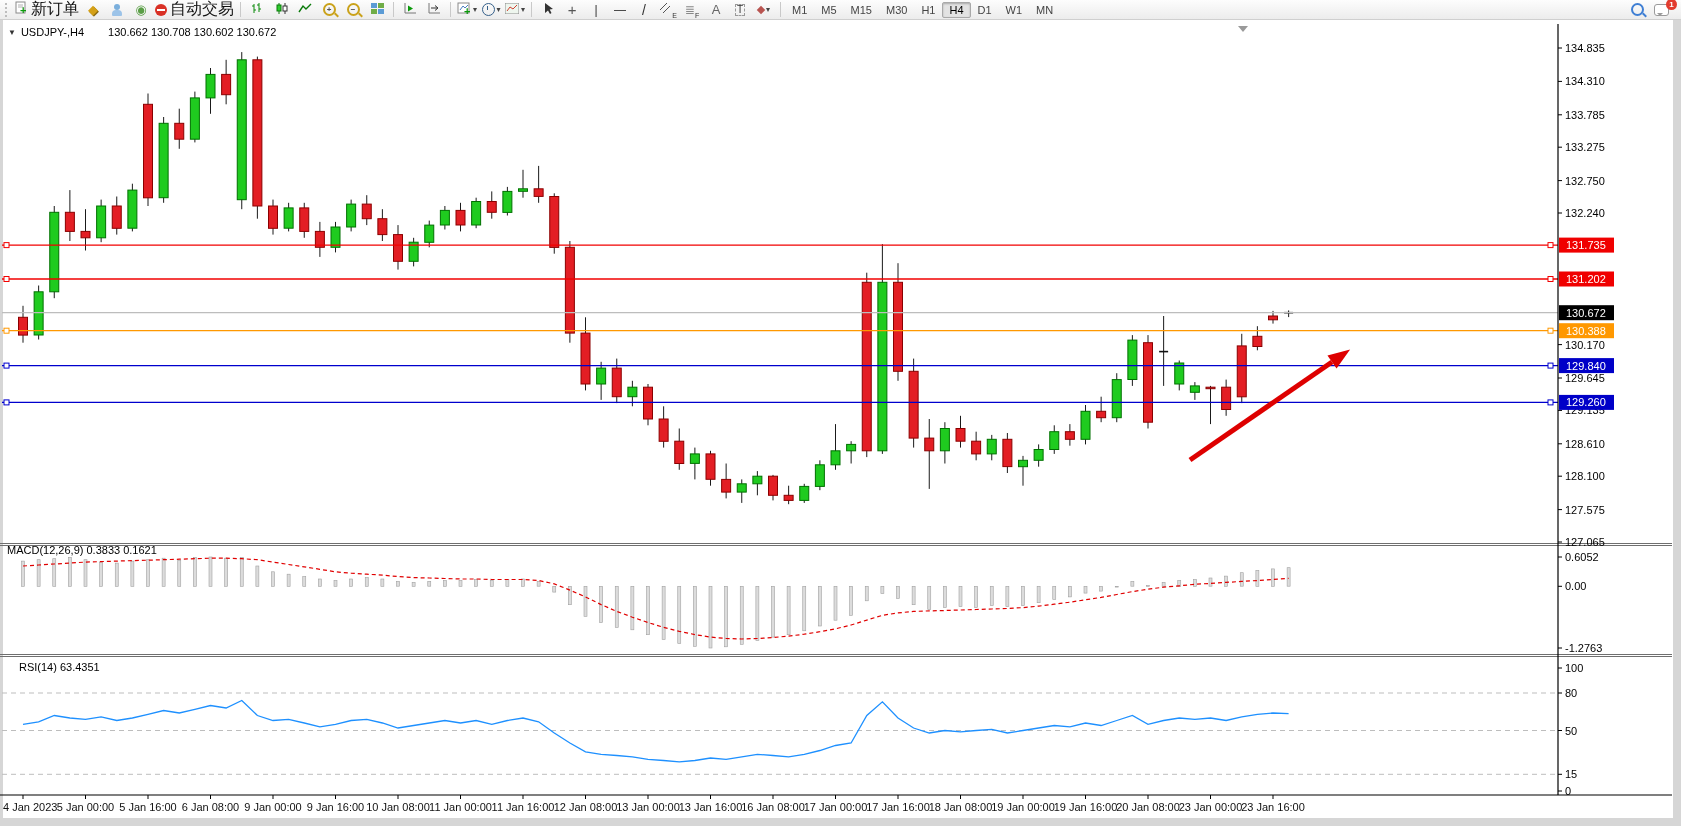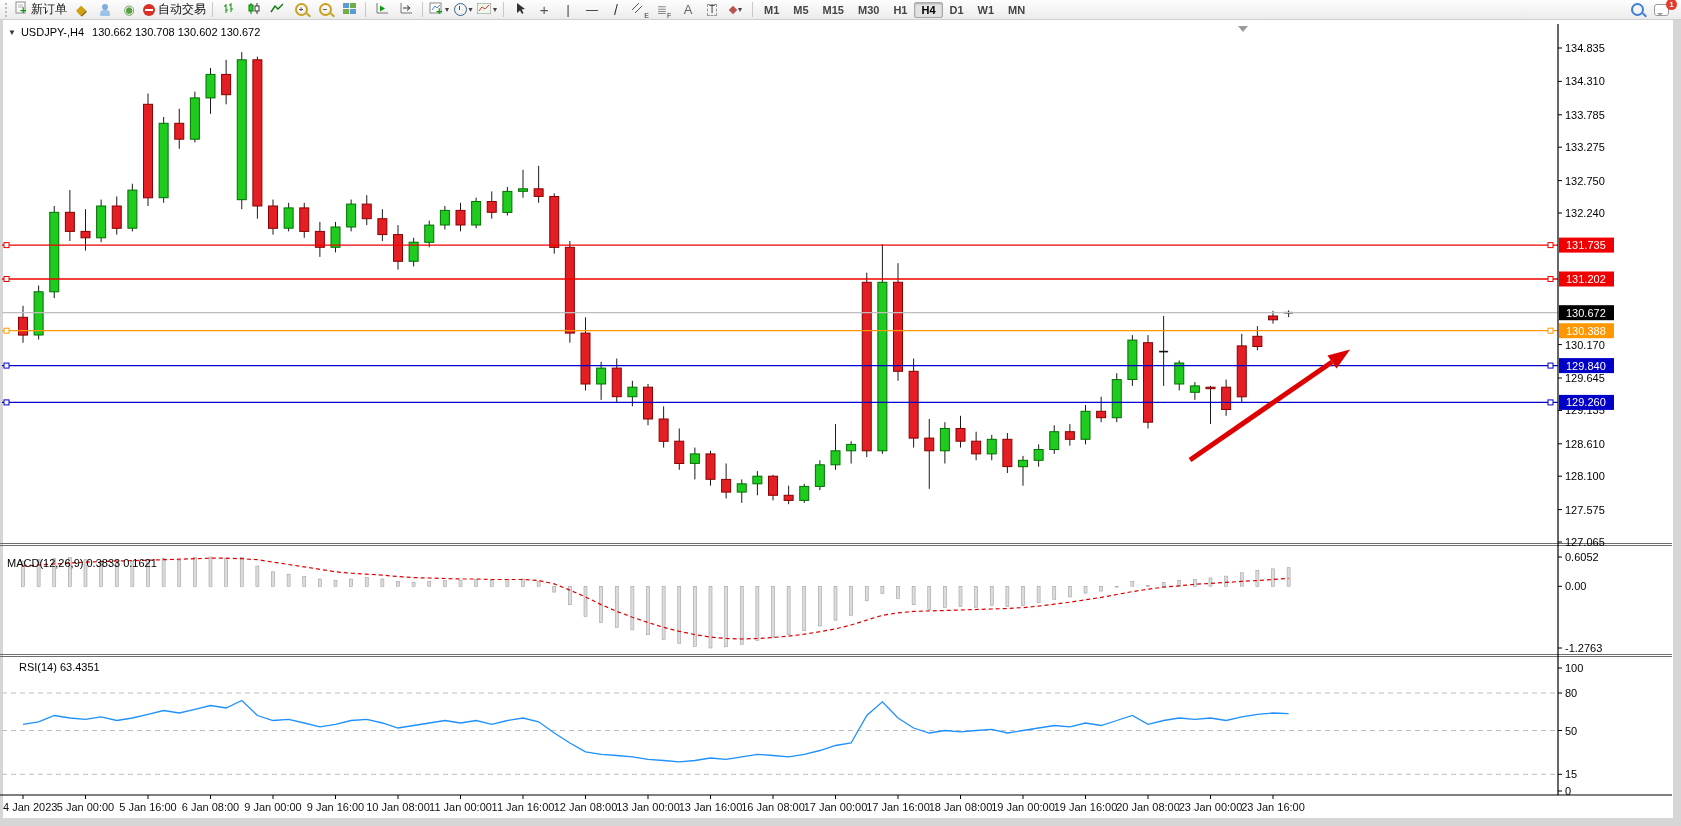--- a/index.html
+++ b/index.html
@@ -4,21 +4,21 @@
 <style>
   html,body{margin:0;padding:0}
   body{width:1681px;height:826px;position:relative;overflow:hidden;background:#f0f0f0;
        font-family:"Liberation Sans","DejaVu Sans",sans-serif;-webkit-font-smoothing:antialiased}
   
   .toolbar{position:absolute;top:0;left:0;width:1681px;height:20px;
            background:linear-gradient(#fdfdfd,#ececec);border-bottom:1px solid #cfcfcf;
            display:flex;align-items:center;padding:0 2px;box-sizing:border-box;z-index:10;font-size:12px}
   .tb{height:18px;min-width:20px;display:flex;align-items:center;justify-content:center;
       padding:0 2px;border-radius:2px;cursor:default;position:relative}
-  .tb-label{margin-left:3px;font-size:12px;color:#111;white-space:nowrap}
+  .tb-label{margin-left:3px;font-size:16px;color:#111;white-space:nowrap}
   .sep{width:1px;height:15px;background:#c9c9c9;margin:0 4px}
   .grip{width:3px;height:14px;border-left:2px dotted #bdbdbd;margin:0 3px}
   .dd{font-size:8px;color:#444;margin-left:2px}
   .mag{width:9px;height:9px;border:2px solid #caa21a;border-radius:50%;position:relative;
        display:flex;align-items:center;justify-content:center;font-size:8px;font-weight:bold;color:#555}
   .mag:after{content:"";position:absolute;width:5px;height:2px;background:#caa21a;
        right:-5px;bottom:-2px;transform:rotate(45deg)}
   .mag.blue{border-color:#3f7fd4}.mag.blue:after{background:#3f7fd4}
   .person{width:12px;height:12px;position:relative}
   .person:before{content:"";position:absolute;left:3px;top:0;width:6px;height:6px;border-radius:50%;background:#7bafdc}
@@ -31,31 +31,31 @@
   .clock:after{content:"";position:absolute;left:4px;top:2px;width:1.5px;height:4px;background:#35608a}
   .bubble{width:13px;height:10px;border:1.5px solid #9a9a9a;border-radius:3px;position:relative;background:#fff}
   .bubble:after{content:"";position:absolute;left:2px;bottom:-4px;width:0;height:0;
       border:3px solid transparent;border-top-color:#9a9a9a}
   .badge{position:absolute;top:-2px;right:-4px;width:11px;height:11px;border-radius:50%;
       background:#e23b2e;color:#fff;font-size:8px;display:flex;align-items:center;justify-content:center;font-weight:bold}
   .glyph{font-size:12px;color:#333;line-height:1}
   .diamond{width:6px;height:6px;background:#b85450;transform:rotate(45deg)}
   .tbox{font-size:10px;color:#333;border:1px dashed #999;padding:0 1px;line-height:10px}
   .subletter{font-size:7px;color:#333;align-self:flex-end}
-  .tf{font-size:11px;color:#444;padding:1px 6px;border:1px solid transparent;border-radius:2px;font-weight:bold}
+  .tf{font-size:11px;color:#444;padding:1px 6px;border:1px solid transparent;border-radius:2px;font-weight:normal}
   .tf.active{background:#e3e3e3;border-color:#a9a9a9;box-shadow:inset 0 1px 2px rgba(0,0,0,.25);color:#000}
   .spacer{flex:1}
   
   .chart-area{position:absolute;top:20px;left:0;width:1681px;height:806px;background:#fff}
   svg text{font-family:"Liberation Sans","DejaVu Sans",sans-serif}
   .overlay{position:absolute;font-size:11px;color:#000;pointer-events:none;white-space:nowrap}
   .chart-title{top:6px;left:8px}
   .chart-title .tri{font-size:8px;color:#333;margin-right:5px;vertical-align:1px}
-  .chart-title .vals{margin-left:8px}
-  .macd-title{top:537px;left:7px}
+  .chart-title .vals{margin-left:24px}
+  .macd-title{top:524px;left:7px}
   .rsi-title{top:641px;left:19px}
 </style>
 </head>
 <body>
 
 <div class="toolbar">
   <div class="grip"></div>
 
   <div class="tb">
     <span>

